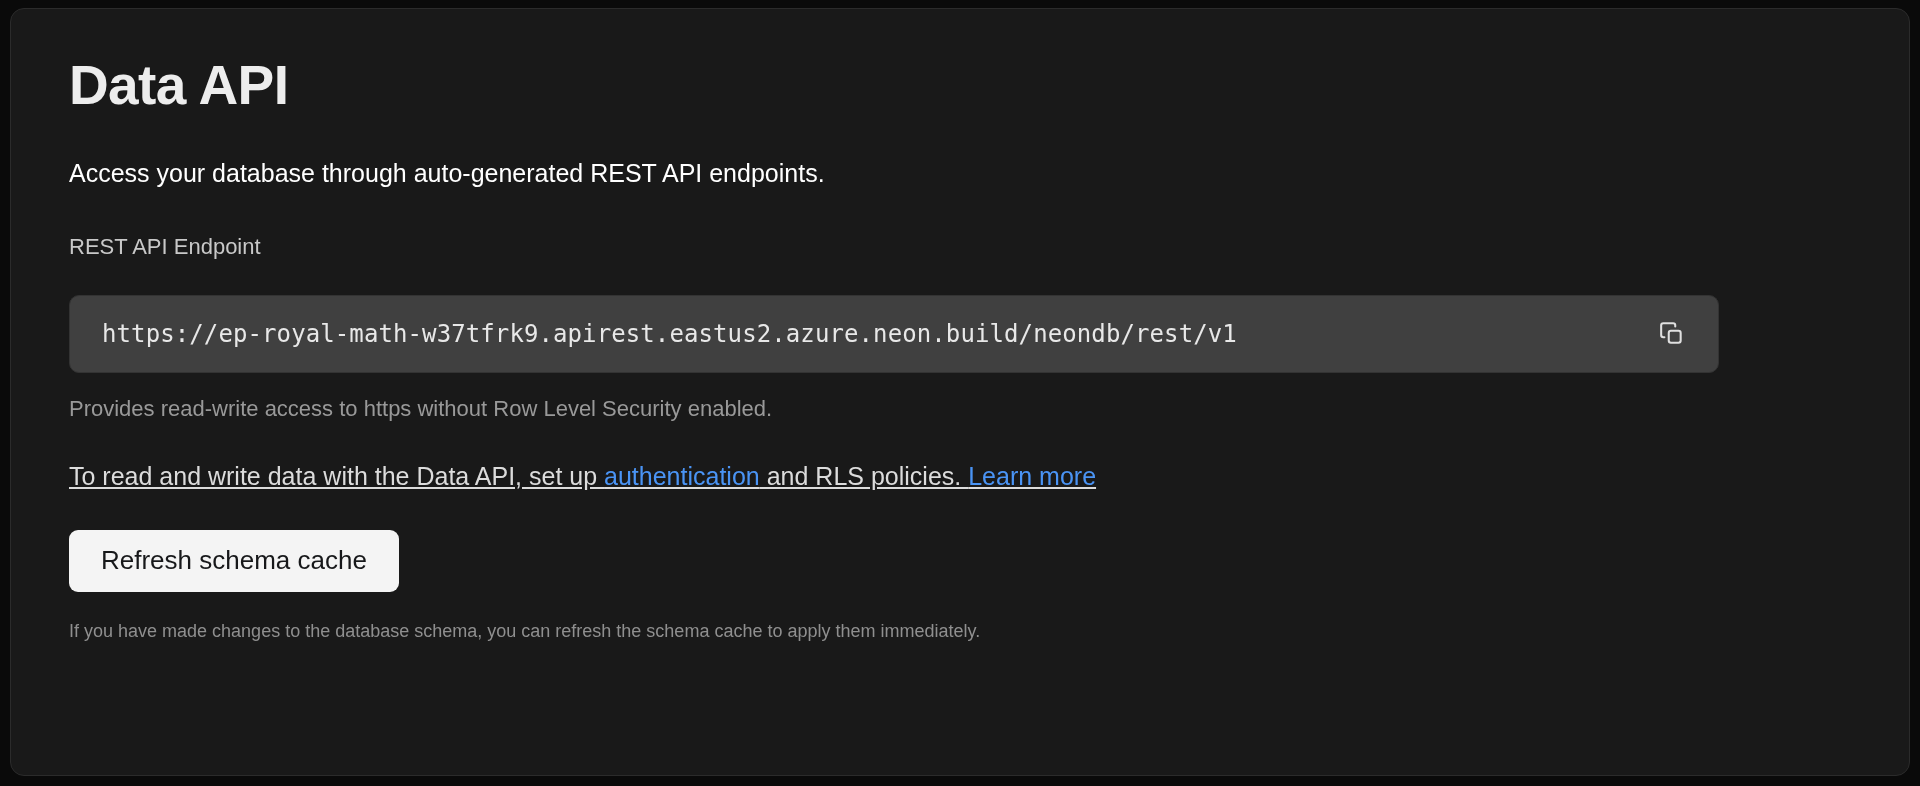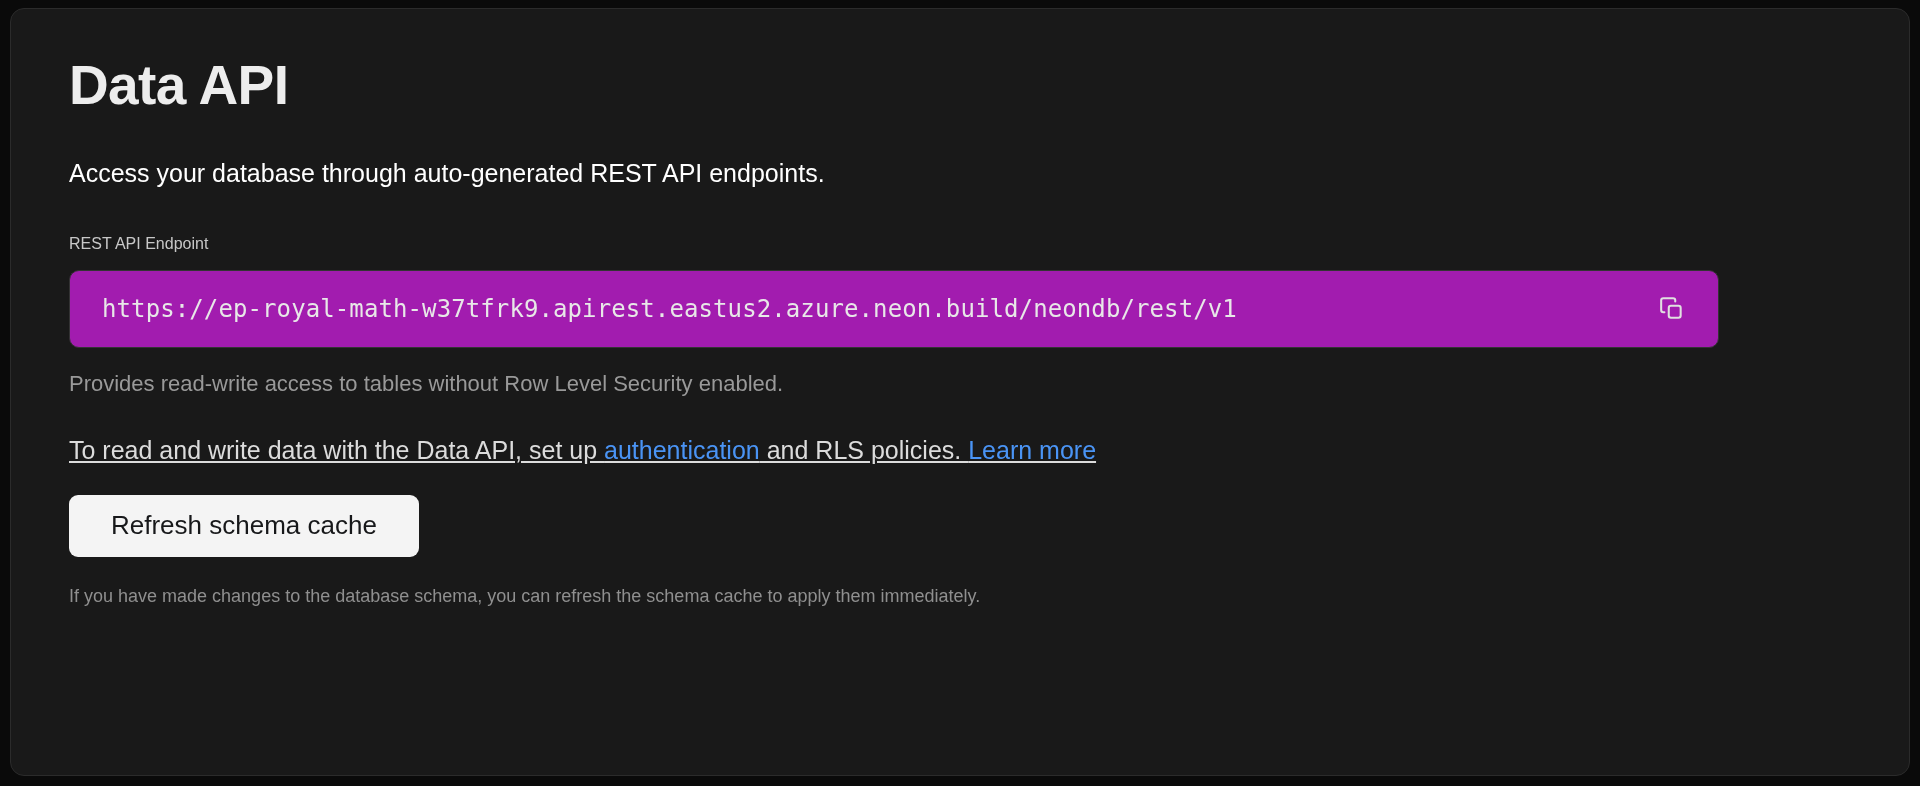--- a/index.html
+++ b/index.html
@@ -41,30 +41,30 @@
 
   .card-subtitle {
     margin-top: 42px;
     font-size: 25px;
     line-height: 1.25;
     color: #ffffff;
   }
 
   .field-label {
     margin-top: 45px;
-    font-size: 16px;
+    font-size: 22px;
     color: #c8c8c8;
     line-height: 1.2;
   }
 
   .endpoint-row {
-    margin-top: 17px;
+    margin-top: 35px;
     width: 1650px;
     height: 78px;
-    background: #a21caf;
+    background: #404040;
     border: 1px solid #333333;
     border-radius: 10px;
     display: flex;
     align-items: center;
     padding: 0 24px 0 32px;
   }
 
   .endpoint-value {
     flex: 1 1 auto;
     font-family: "DejaVu Sans Mono", "Liberation Mono", monospace;
@@ -106,26 +106,26 @@
   }
 
   .policy-text a,
   .link {
     color: #4a94f5;
     text-decoration: none;
     cursor: pointer;
   }
 
   .refresh-btn {
-    margin-top: 28px;
+    margin-top: 38px;
     display: inline-flex;
     align-items: center;
     justify-content: center;
     height: 62px;
-    padding: 0 42px;
+    padding: 0 32px;
     background: #f4f4f4;
     color: #17181a;
     border: none;
     border-radius: 9px;
     font-family: "Liberation Sans", sans-serif;
     font-size: 26px;
     font-weight: 400;
     cursor: pointer;
   }
 
@@ -153,21 +153,21 @@
       <button class="copy-btn">
         <span>
           <svg width="26" height="26" viewBox="0 0 24 24" fill="none" stroke="#e0e0e0" stroke-width="1.9" stroke-linecap="round" stroke-linejoin="round" aria-hidden="true">
             <rect x="9" y="9" width="11" height="11" rx="2"></rect>
             <path d="M5 15H4a2 2 0 0 1-2-2V4a2 2 0 0 1 2-2h9a2 2 0 0 1 2 2v1"></path>
           </svg>
         </span>
       </button>
     </div>
 
-    <div class="helper-text">Provides read-write access to tables without Row Level Security enabled.</div>
+    <div class="helper-text">Provides read-write access to https without Row Level Security enabled.</div>
 
     <p class="policy-text">
       <span>To read and write data with the Data API, set up </span><a class="link" href="#">authentication</a><span> and RLS policies. </span><a class="link" href="#">Learn more</a>
     </p>
 
     <button class="refresh-btn">Refresh schema cache</button>
 
     <div class="footer-text">If you have made changes to the database schema, you can refresh the schema cache to apply them immediately.</div>
 
   </div>

